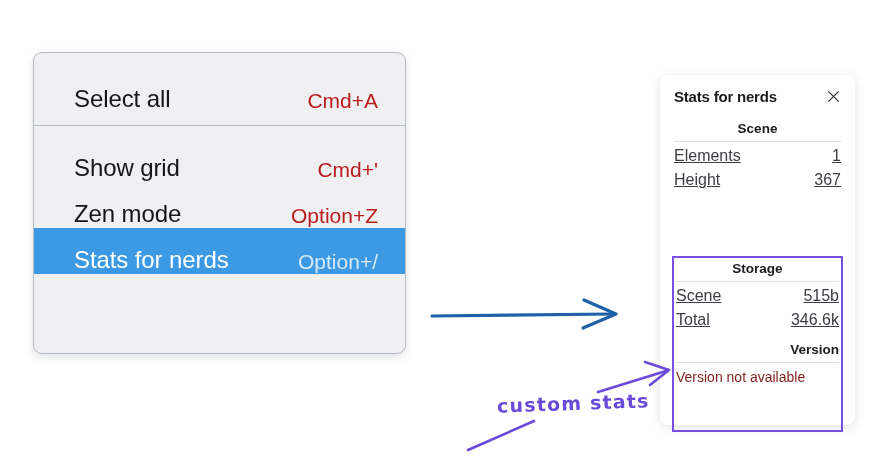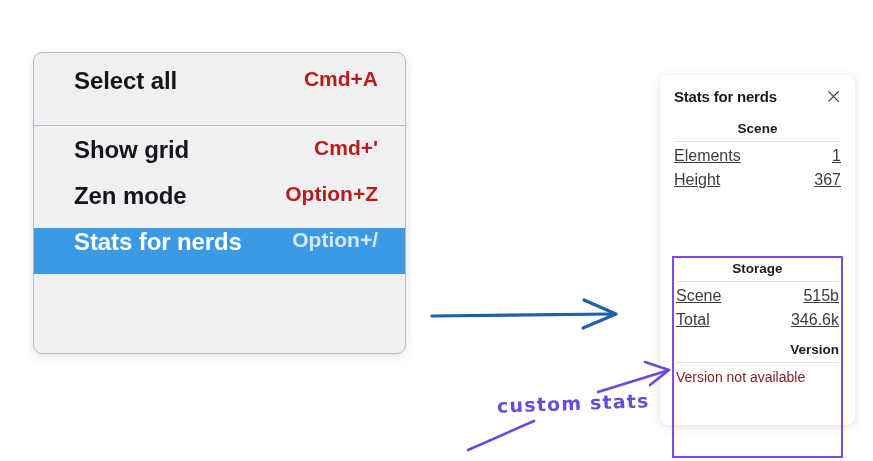--- a/index.html
+++ b/index.html
@@ -35,26 +35,25 @@
   }
   .menu-section.first {
     padding: 14px 0 12px 0;
     border-bottom: 1px solid #b6bcc6;
   }
   .menu-section.second {
     padding: 10px 0 0 0;
   }
   .menu-item {
     display: flex;
-    align-items: flex-start;
+    align-items: flex-end;
     justify-content: space-between;
     height: 46px;
     padding: 0 27px 0 40px;
     box-sizing: border-box;
-    font-weight: bold;
   }
   .menu-item.highlighted {
     background: #3c9ae4;
   }
   .menu-label {
     font-size: 24px;
     color: #15161a;
     letter-spacing: -0.1px;
     white-space: nowrap;
   }
@@ -128,21 +127,21 @@
     padding: 4px 0 0 0;
     white-space: nowrap;
   }
 
   
   #custom-stats-box {
     position: absolute;
     left: 12px;
     top: 181px;
     width: 171px;
-    height: 202px;
+    height: 176px;
     box-sizing: border-box;
     border: 2px solid #7a4fe0;
     padding: 0 2px;
   }
 
   
   #annotations {
     position: absolute;
     left: 0; top: 0;
     width: 873px;

